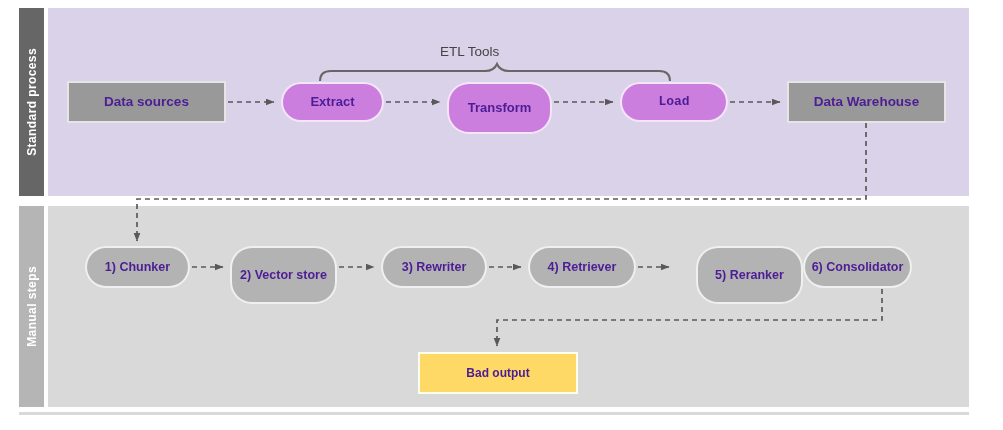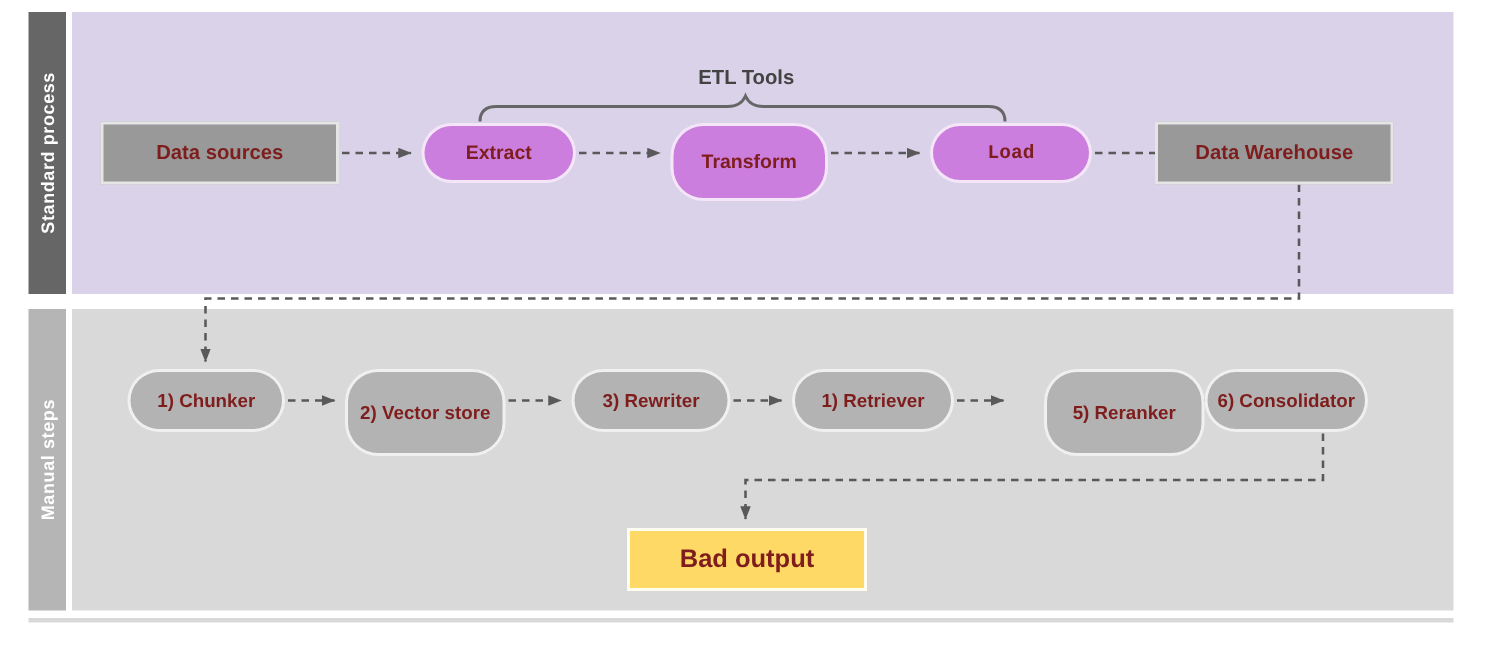--- a/index.html
+++ b/index.html
@@ -20,35 +20,35 @@
     writing-mode:vertical-rl; transform:rotate(180deg);
     color:#ffffff; font-weight:bold; font-size:12px; letter-spacing:0.4px;
     white-space:nowrap;
   }
   #connectors { position:absolute; left:0; top:0; z-index:2; pointer-events:none; }
   .conn { stroke:var(--connector); stroke-width:1.7; fill:none; stroke-dasharray:5 4; }
   .brace { stroke:var(--brace-stroke); stroke-width:2; fill:none; }
   #connectors .arrowhead { fill:var(--connector); }
   .node {
     position:absolute; z-index:3; display:flex; align-items:center; justify-content:center;
-    color:#7f1d1d; font-weight:bold; text-align:center; line-height:1.2;
+    color:#4c1d95; font-weight:bold; text-align:center; line-height:1.2;
     box-sizing:border-box;
   }
   .rect-gray {
     background:var(--box-gray); border:2px solid rgba(255,255,255,0.75); font-size:13.5px;
   }
   .pill { border-radius:22px; border:2px solid rgba(255,255,255,0.8); }
   .pill-purple { background:var(--pill-purple); font-size:13px; }
   .pill-gray { background:var(--pill-gray); font-size:12.5px; padding:0 5px; }
   .rect-yellow {
-    background:var(--box-yellow); border:2px solid rgba(255,255,255,0.9); font-size:17px;
+    background:var(--box-yellow); border:2px solid rgba(255,255,255,0.9); font-size:12px;
   }
   .bracket-label {
     position:absolute; left:440px; top:44px; width:115px; z-index:3;
-    text-align:center; font-size:13.5px; font-weight:bold; color:var(--text-dark);
+    font-size:13.5px; font-weight:normal; color:var(--text-dark);
   }
   .bottom-divider {
     position:absolute; left:19px; top:412px; width:950px; height:3px;
     background:var(--divider); z-index:1;
   }
 </style>
 </head>
 <body>
 
 <div id="canvas">
@@ -89,24 +89,24 @@
 
     <path class="brace" d="M 320 81 Q 320 71 331 71 L 485 71 Q 494 71 497 64 Q 500 71 509 71 L 659 71 Q 670 71 670 81"></path>
   </svg>
 
   <div class="bracket-label">ETL Tools</div>
 
   <div class="node rect-gray" style="left:67px; top:81px; width:159px; height:42px;">Data sources</div>
   <div class="node pill pill-purple" style="left:281px; top:82px; width:103px; height:40px;">Extract</div>
   <div class="node pill pill-purple" style="left:447px; top:82px; width:105px; height:52px;">Transform</div>
   <div class="node pill pill-purple" style="left:620px; top:82px; width:108px; height:40px;font-family:Liberation Mono, monospace;">Load</div>
-  <div class="node rect-gray" style="left:770px; top:81px; width:159px; height:42px;">Data Warehouse</div>
+  <div class="node rect-gray" style="left:787px; top:81px; width:159px; height:42px;">Data Warehouse</div>
 
   <div class="node pill pill-gray" style="left:85px; top:246px; width:105px; height:42px;">1) Chunker</div>
   <div class="node pill pill-gray" style="left:230px; top:246px; width:107px; height:58px;">2) Vector store</div>
   <div class="node pill pill-gray" style="left:381px; top:246px; width:106px; height:42px;">3) Rewriter</div>
-  <div class="node pill pill-gray" style="left:528px; top:246px; width:108px; height:42px;">1) Retriever</div>
+  <div class="node pill pill-gray" style="left:528px; top:246px; width:108px; height:42px;">4) Retriever</div>
   <div class="node pill pill-gray" style="left:696px; top:246px; width:107px; height:58px;">5) Reranker</div>
   <div class="node pill pill-gray" style="left:803px; top:246px; width:109px; height:42px;">6) Consolidator</div>
 
   <div class="node rect-yellow" style="left:418px; top:352px; width:160px; height:42px;">Bad output</div>
 
 </div>
 
 </body></html>

